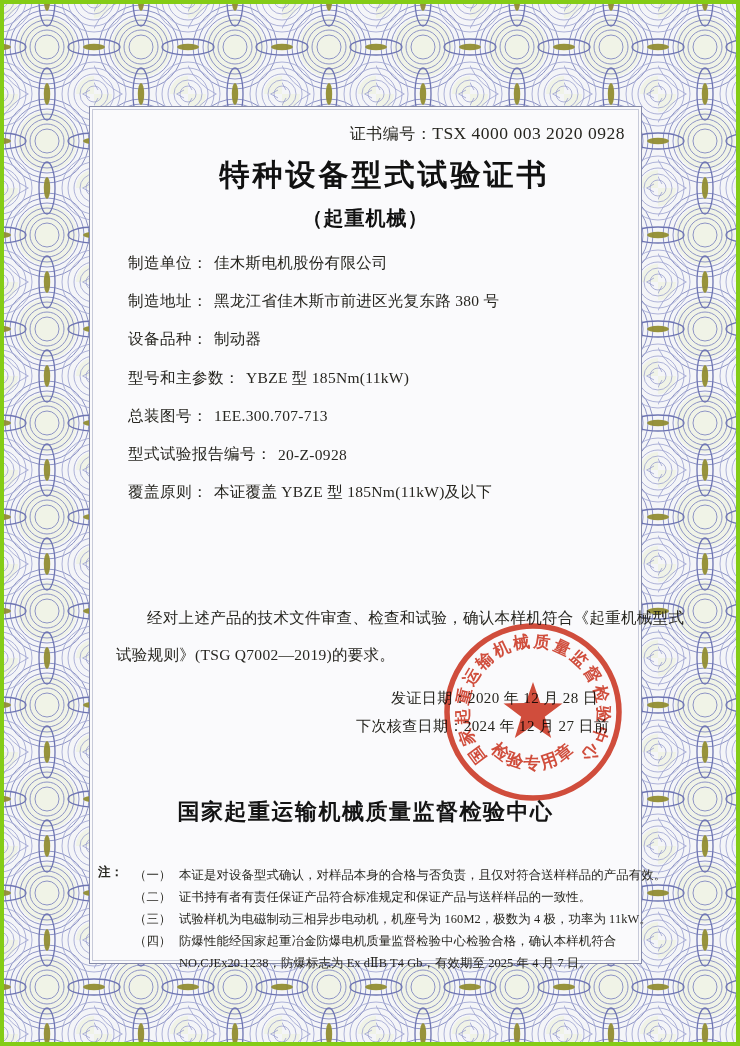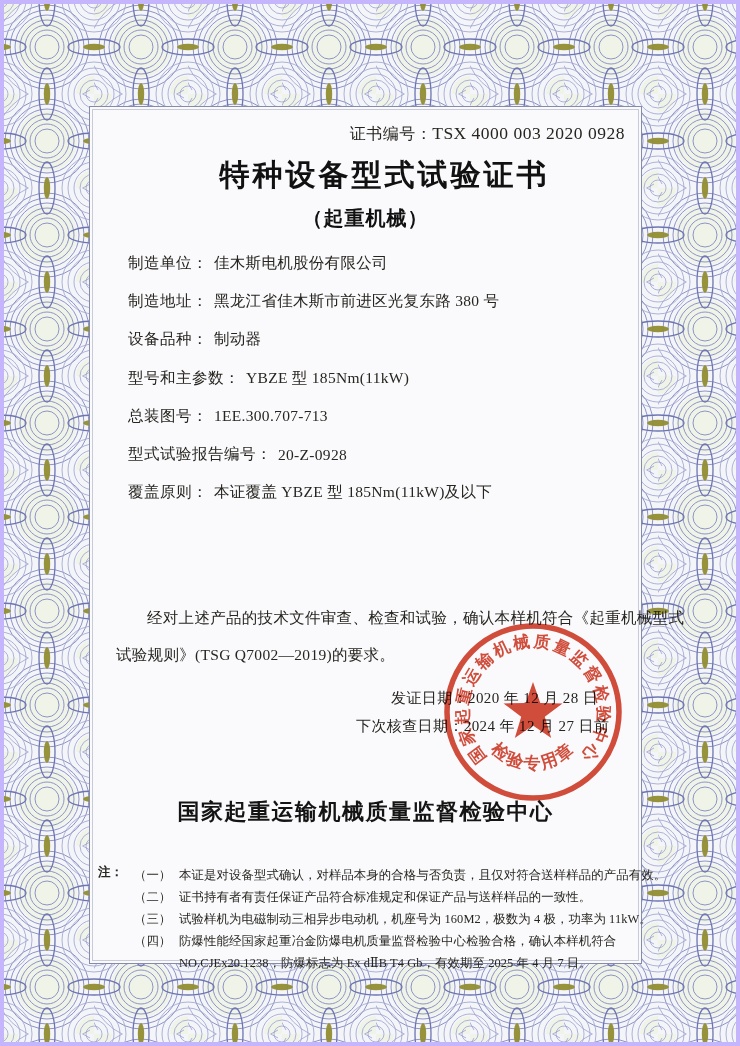--- a/index.html
+++ b/index.html
@@ -1,20 +1,20 @@
 <!DOCTYPE html>
 <html style="--seal-red: #d03a26;"><head>
 <meta charset="utf-8">
 <style>
   html,body{margin:0;padding:0;background:#e9e9ec;}
   .page{
     position:relative;
     width:740px;height:1046px;
     margin:0 auto;
-    background:#c4b5fd;
+    background:#84cc16;
     overflow:hidden;
     font-family:"Liberation Serif","DejaVu Serif",serif;
     color:#26251f;
   }
   .bg{position:absolute;inset:0;z-index:0;}
   .gl1{stroke:#8188c0;stroke-width:0.9;}
   .gl2{stroke:#9ba1cf;stroke-width:0.8;}
   .gl3{stroke:#6d74b2;stroke-width:1.3;}
   .olive{fill:#8f8b2d;opacity:0.92;}
   .wash{fill:#edf1d8;opacity:0.55;}

